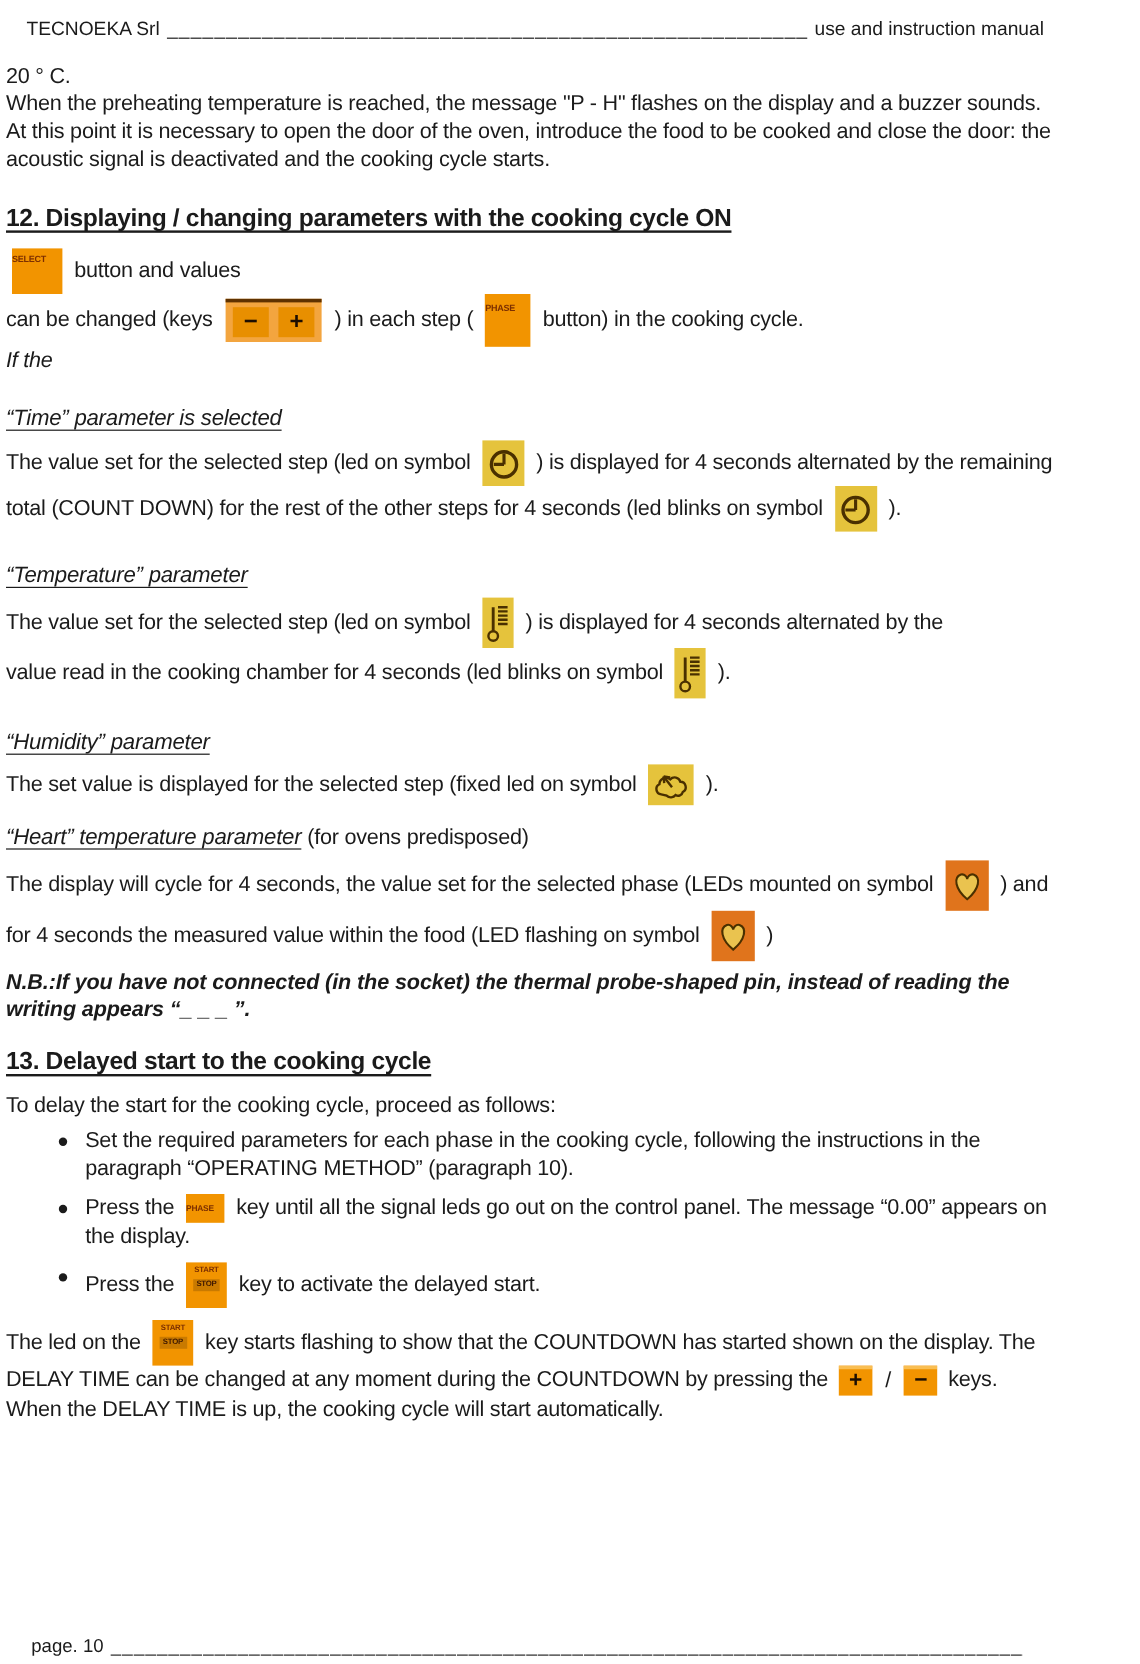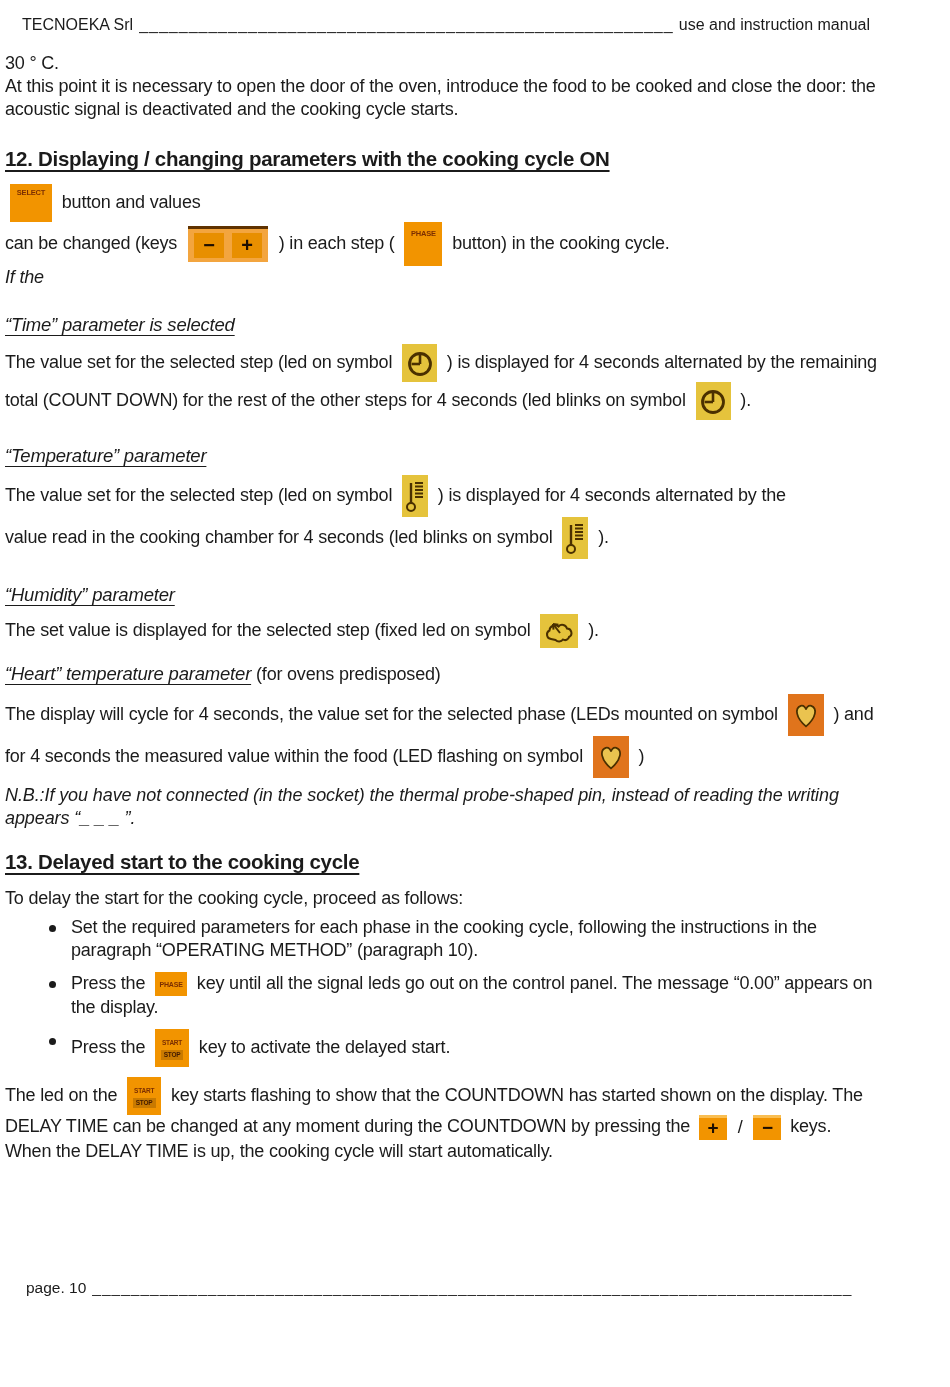--- a/index.html
+++ b/index.html
@@ -25,21 +25,21 @@
     flex: 1;
     overflow: hidden;
     white-space: nowrap;
     letter-spacing: 1px;
     margin: 0 6px;
     color: #222;
   }
   .ftr {
     position: absolute;
     left: 26px;
-    top: 1279px;
+    top: 1364px;
     width: 832px;
     display: flex;
     align-items: baseline;
     font-size: 15.5px;
     white-space: nowrap;
   }
   
   .content {
     padding: 18px 66px 0 5px;
     font-size: 18px;
@@ -59,21 +59,21 @@
   .h-sub {
     font-size: 18.5px;
     font-style: italic;
     margin-top: 24px;
     margin-bottom: 8px;
   }
   .h-sub .u { text-decoration: underline; text-underline-offset: 4px; }
   .h-sub .note { font-style: normal; text-decoration: none; font-size: 18px; }
   .italic { font-style: italic; }
   .nb {
-    font-weight: normal;
+    font-weight: bold;
     font-style: italic;
     margin-top: 6px;
     letter-spacing: -0.1px;
   }
   .mt6 { margin-top: 6px; }
   .mt14 { margin-top: 14px; }
   .mt20 { margin-top: 20px; }
   
   ul.bullets {
     margin: 6px 0 0 0;
@@ -92,21 +92,21 @@
     width: 7px; height: 7px;
     border-radius: 50%;
     background: #1b1b1b;
   }
   
   .key {
     display: inline-flex;
     vertical-align: middle;
     margin: 0 5px;
     background: #F29400;
-    justify-content: center;
+    justify-content: flex-start;
   }
   .key-label {
     font-weight: bold;
     color: #7c2f00;
     line-height: 1;
   }
   .key-select { width: 42px; height: 38px; align-items: flex-start; padding-top: 5px; }
   .key-select .key-label { font-size: 7.5px; }
   .key-phase-lg { width: 38px; height: 44px; align-items: flex-start; padding-top: 8px; }
   .key-phase-lg .key-label { font-size: 7.5px; }
@@ -169,21 +169,22 @@
 <div class="page">
 
   <div class="hdr">
     <span>TECNOEKA Srl</span>
     <span class="rule">___________________________________________________________</span>
     <span>use and instruction manual</span>
   </div>
 
   <div class="content">
 
-    <p>30 ° C.</p>
+    <p>20 ° C.</p>
+    <p>When the preheating temperature is reached, the message "P - H" flashes on the display and a buzzer sounds.</p>
     <p>At this point it is necessary to open the door of the oven, introduce the food to be cooked and close the door: the acoustic signal is deactivated and the cooking cycle starts.</p>
 
     <p class="h-main">12. Displaying / changing parameters with the cooking cycle ON</p>
 
     <p>
       <span class="key key-select">
           <span class="key-label">SELECT</span>
         </span>
       <span>button and values</span>
     </p>

